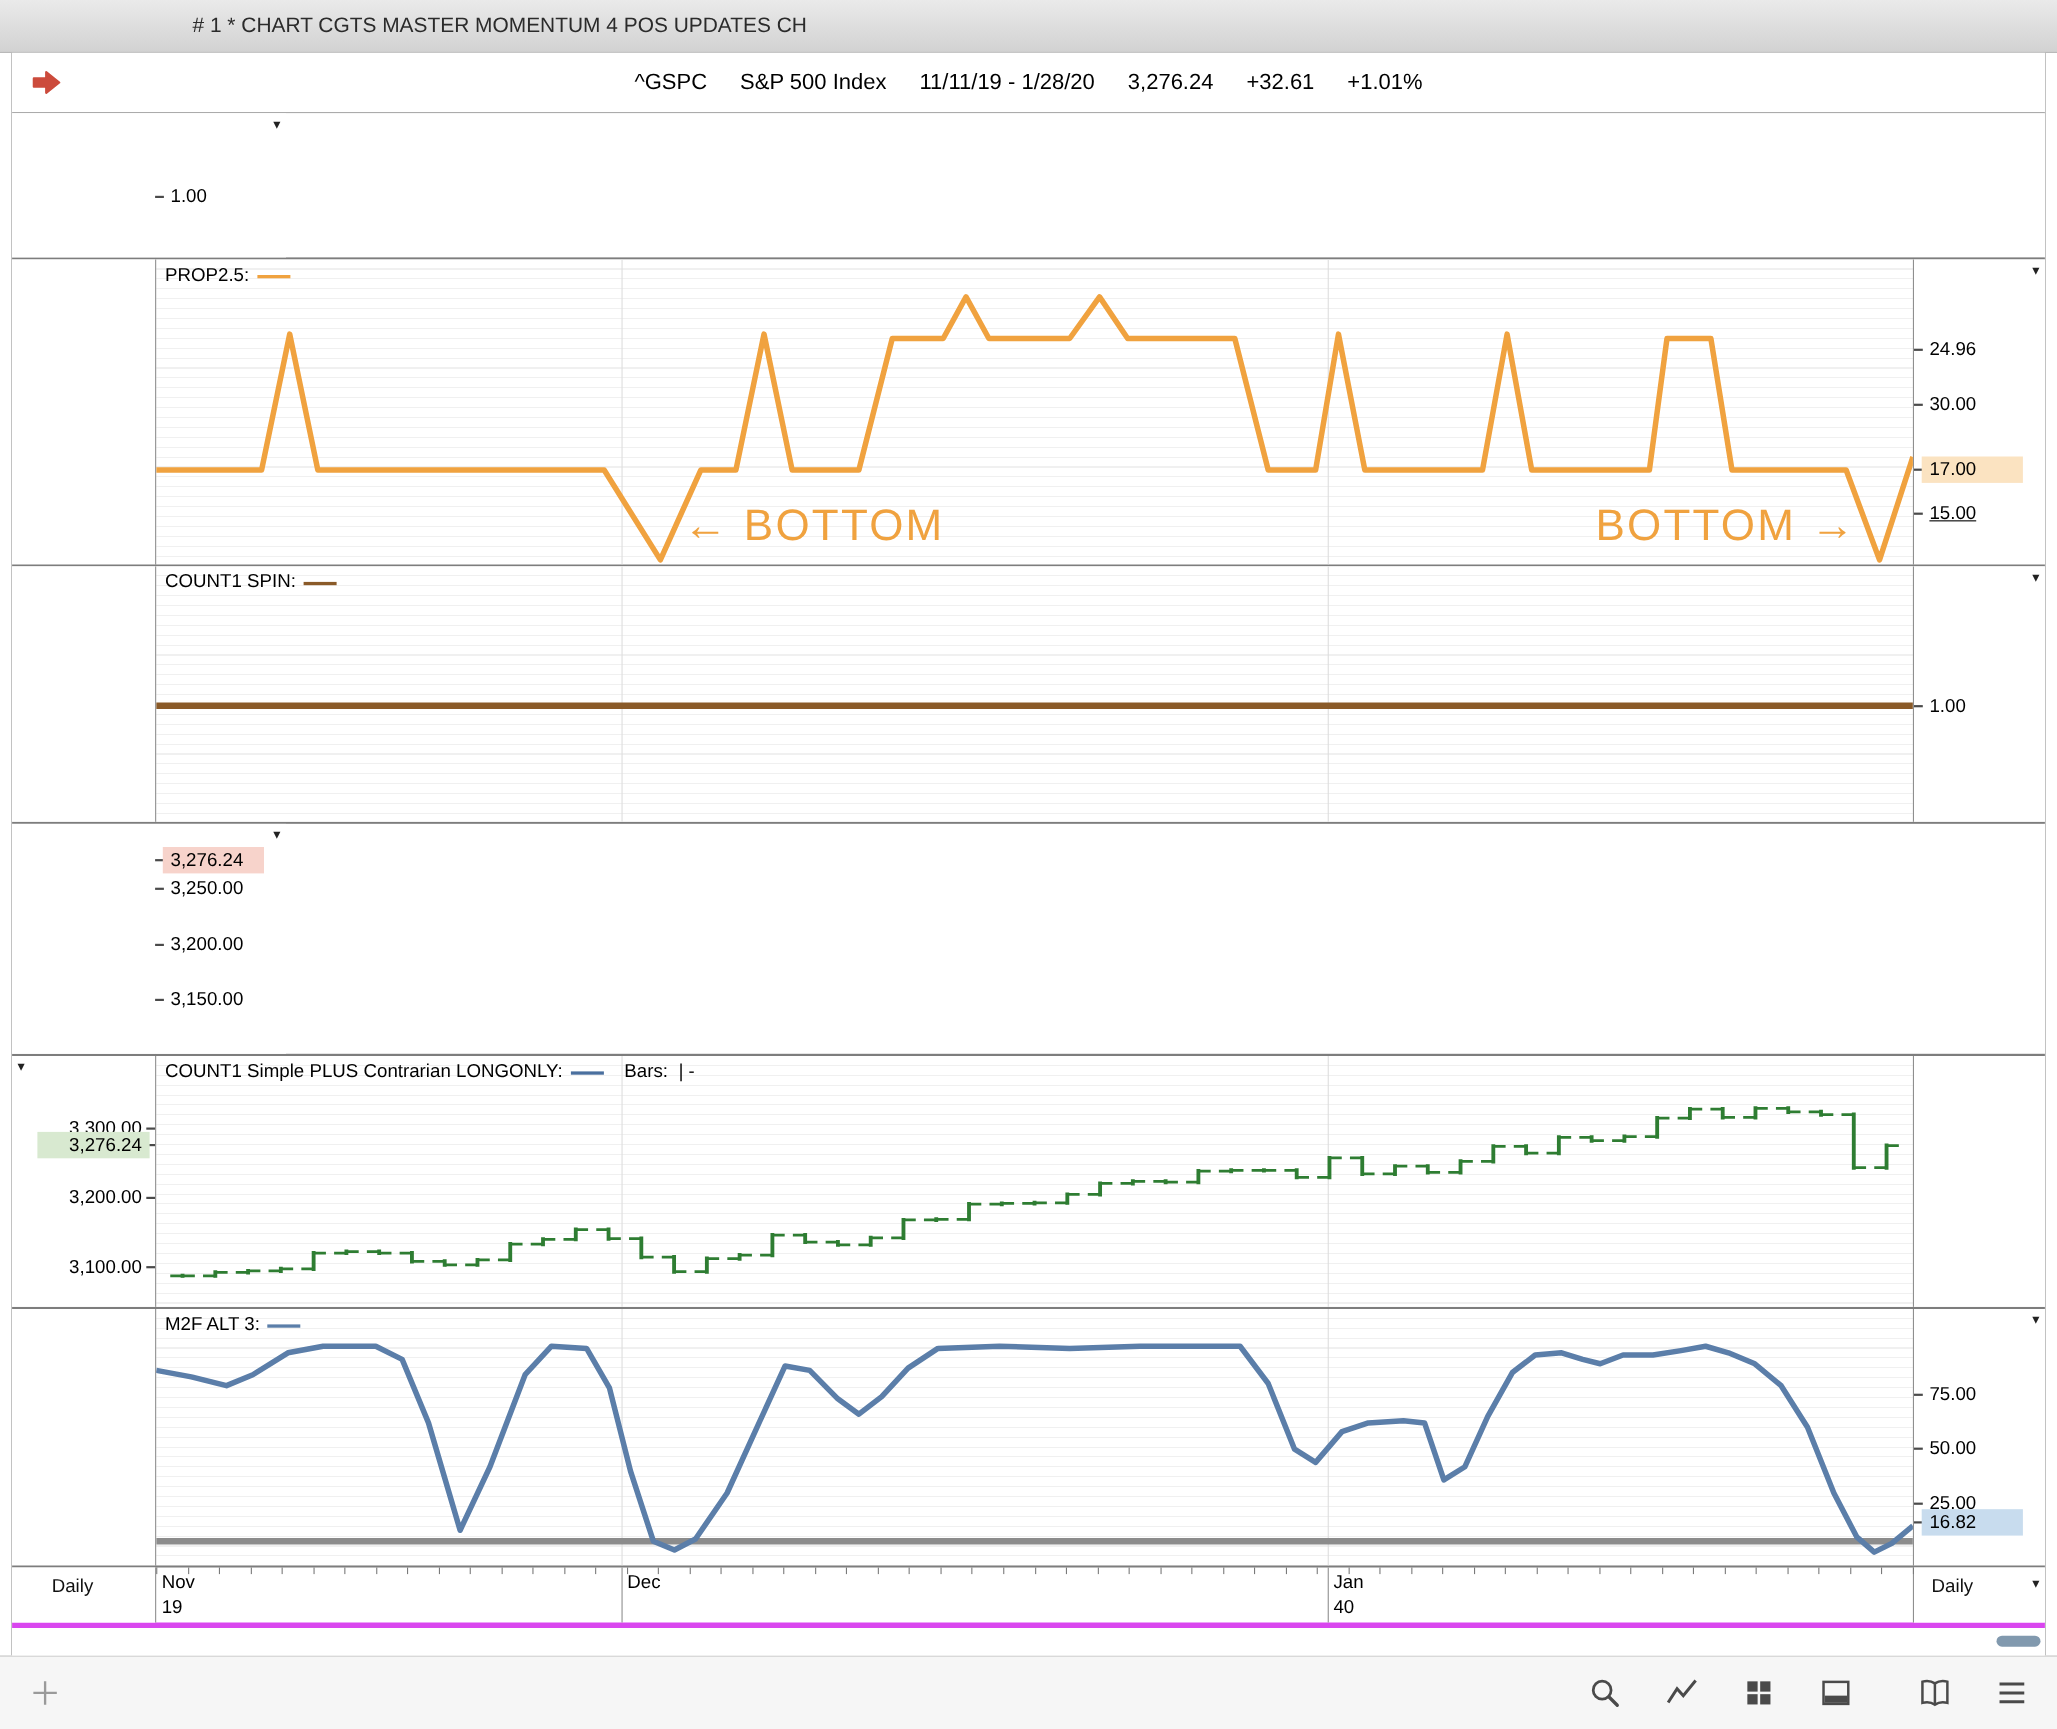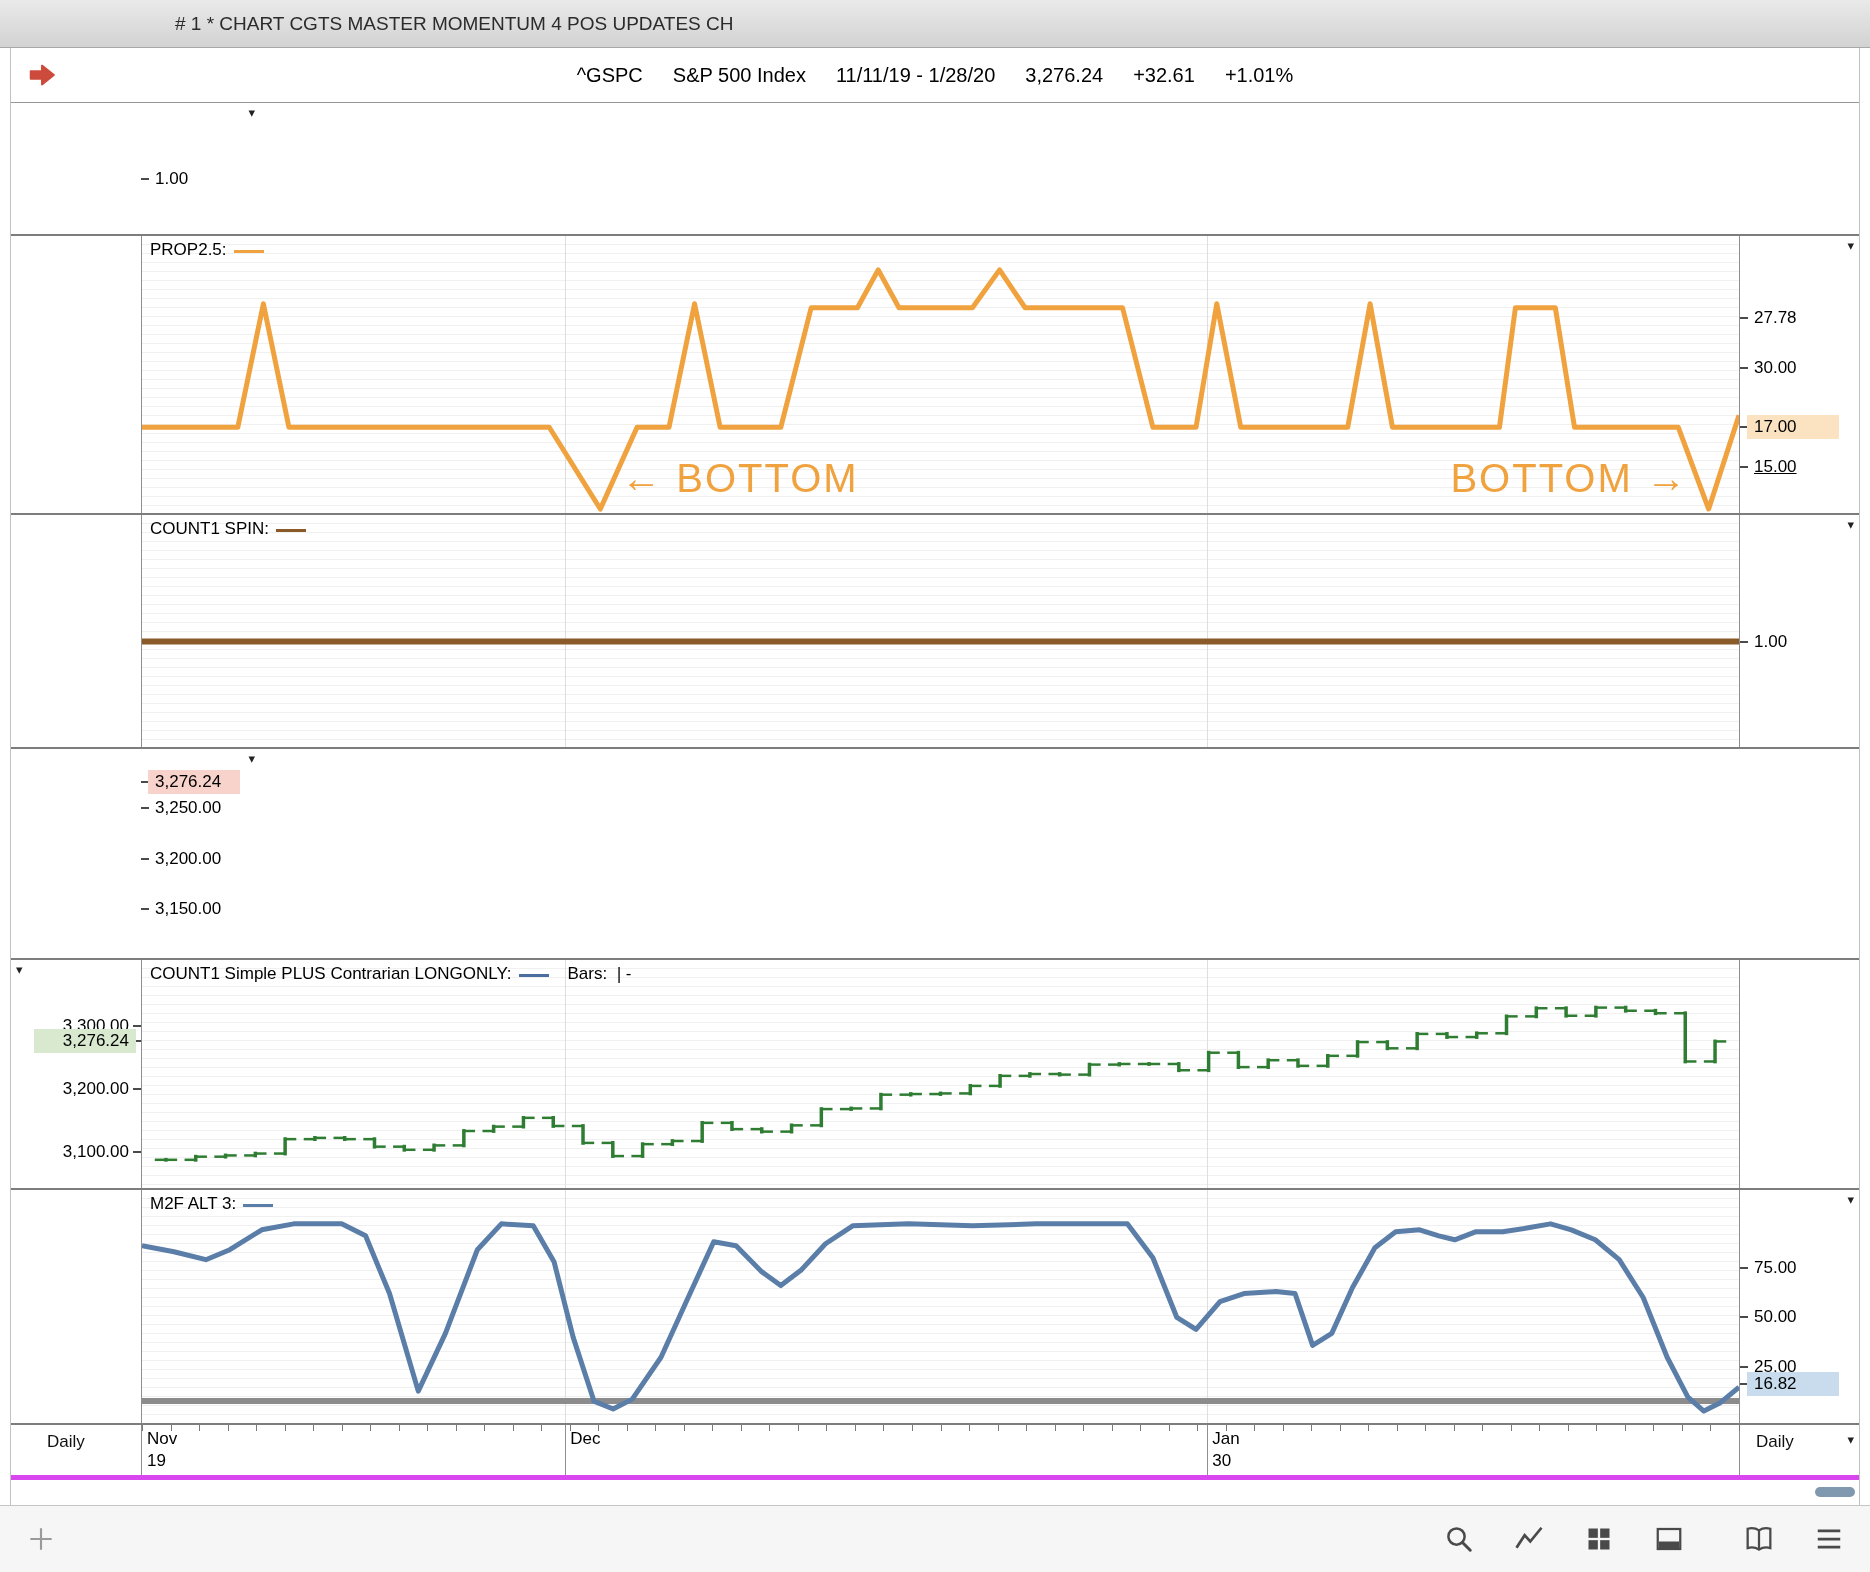--- a/index.html
+++ b/index.html
@@ -112,21 +112,21 @@
       </div>
       <span class="annL" style="left:30%;bottom:12px">← BOTTOM</span>
       <span class="annL" style="right:3.2%;bottom:12px">BOTTOM →</span>
     <svg viewBox="0 0 1000 1000" preserveAspectRatio="none">
           <polyline points="0.0,690.6 60.0,690.6 76.0,244.6 92.0,690.6 255.0,690.6 287.0,985.6 310.0,690.6 330.0,690.6 346.0,244.6 362.0,690.6 400.0,690.6 419.0,259.0 448.0,259.0 461.0,122.3 474.0,259.0 520.0,259.0 537.0,122.3 553.0,259.0 614.0,259.0 633.0,690.6 660.0,690.6 673.0,244.6 688.0,690.6 755.0,690.6 769.0,244.6 783.0,690.6 850.0,690.6 860.0,259.0 885.0,259.0 897.0,690.6 962.0,690.6 981.0,985.6 1000.0,647.5" fill="none" stroke="#f0a23f" stroke-width="5" stroke-linejoin="round" vector-effect="non-scaling-stroke"></polyline>
         </svg>
       </div>
     <div class="axisR">
       <span class="tri">▾</span>
     <i class="tick" style="top: 29.5%;"></i>
-        <span class="axlabel" style="top: 29.5%;">27.78</span>
+        <span class="axlabel" style="top: 29.5%;">24.96</span>
         <i class="tick" style="top: 47.48%;"></i>
         <span class="axlabel" style="top: 47.48%;">30.00</span>
         <i class="tick" style="top: 69.06%;"></i>
         <span class="axlabel hl hl-orange" style="top: 69.06%;">17.00</span>
         <i class="tick" style="top: 83.45%;"></i>
         <span class="axlabel" style="top: 83.45%; text-decoration: underline;">15.00</span>
       </div>
   </div>
 
   <div class="panel" style="height:234px">
@@ -443,21 +443,21 @@
           <div>Nov</div>
           <div>19</div>
         </div>
         <i class="msep" style="left: 26.5%;"></i>
         <div class="month" style="left: calc(26.5% + 5px);">
           <div>Dec</div>
         </div>
         <i class="msep" style="left: 66.7%;"></i>
         <div class="month" style="left: calc(66.7% + 5px);">
           <div>Jan</div>
-          <div>30</div>
+          <div>40</div>
         </div>
       </div>
     <div class="axisR ta-gR">
       <span class="daily">Daily</span>
       <span class="tri">▾</span>
     </div>
   </div>
 
   <div class="scrollstrip">
     <span class="thumb"></span>

